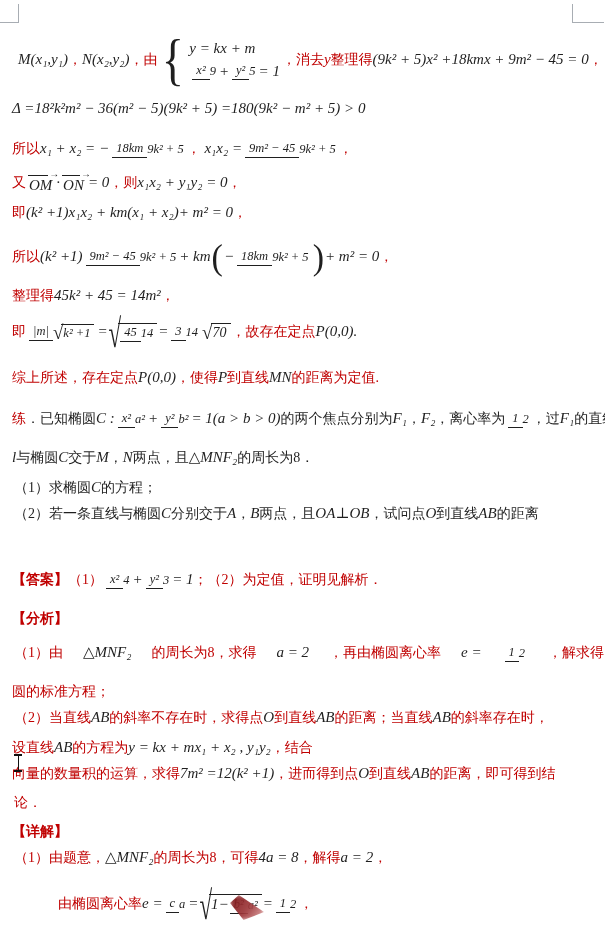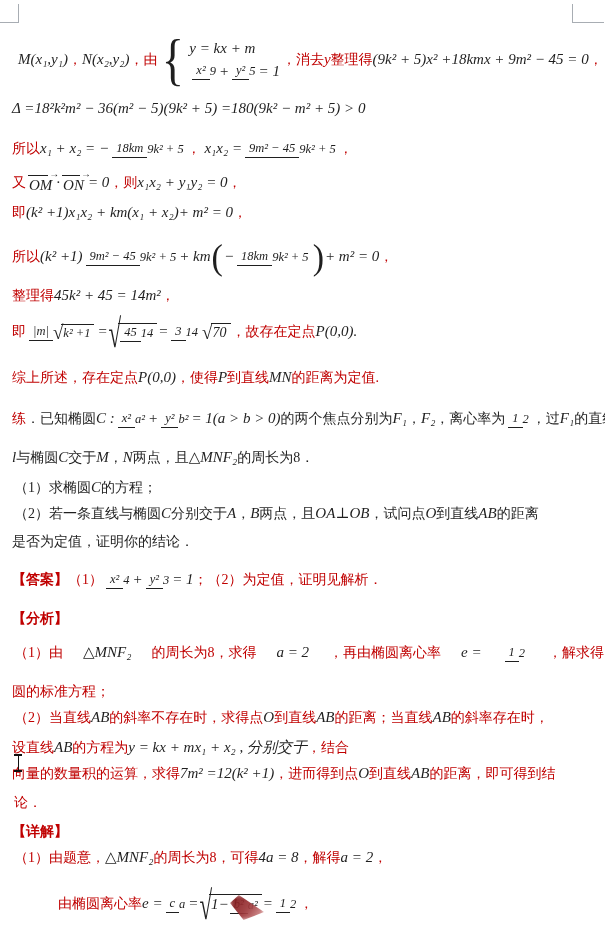--- a/index.html
+++ b/index.html
@@ -216,23 +216,20 @@
     <span class="m">B</span>
     <span class="k">两点，且</span>
     <span class="m">OA⊥OB</span>
     <span class="k">，试问点</span>
     <span class="m">O</span>
     <span class="k">到直线</span>
     <span class="m">AB</span>
     <span class="k">的距离</span>
   </div>
 
-  <div class="t" style="top:529px;height:26px;left:12px;">
-    <span class="k">是否为定值，证明你的结论．</span>
-  </div>
 
   <div class="t" style="top:556px;height:48px;left:12px;">
     <span class="r b">【答案】</span>
     <span class="r">（1）</span>
     <span class="frac"><span class="fn">x²</span><span class="fd">4</span></span>
     <span class="m">+</span>
     <span class="frac"><span class="fn">y²</span><span class="fd">3</span></span>
     <span class="m">= 1</span>
     <span class="r">；（2）为定值，证明见解析．</span>
   </div>
@@ -268,21 +265,21 @@
     <span class="r">的距离；当直线</span>
     <span class="m">AB</span>
     <span class="r">的斜率存在时，</span>
   </div>
 
   <div class="t" style="top:734px;height:28px;left:12px;">
     <span class="r">设直线</span>
     <span class="m">AB</span>
     <span class="r">的方程为</span>
     <span class="m">y = kx + m</span>
-    <span class="m">x₁ + x₂ , 分别交于</span>
+    <span class="m">x₁ + x₂ , y₁y₂</span>
     <span class="r">，结合</span>
   </div>
 
   <div class="t" style="top:760px;height:28px;left:12px;">
     <span class="r">向量的数量积的运算，求得</span>
     <span class="m">7m² =12(k² +1)</span>
     <span class="r">，进而得到点</span>
     <span class="m">O</span>
     <span class="r">到直线</span>
     <span class="m">AB</span>

